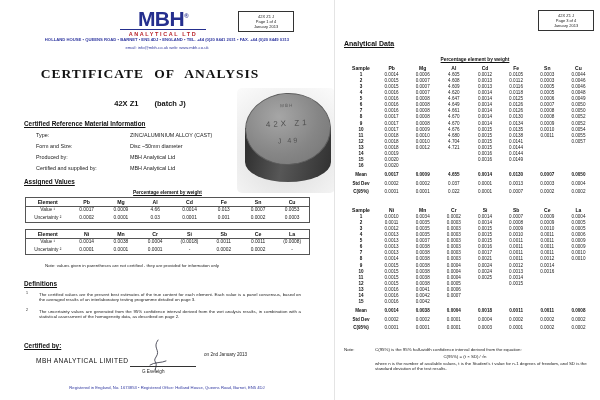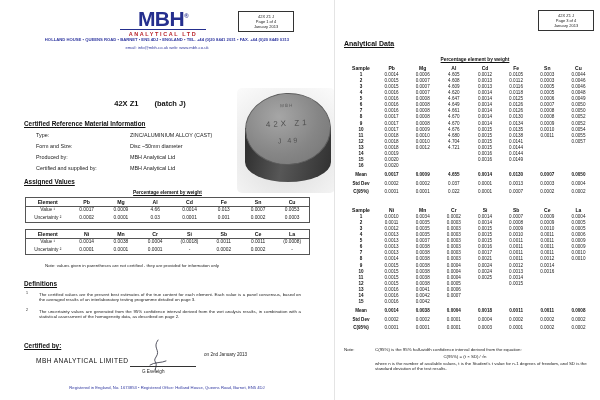--- a/index.html
+++ b/index.html
@@ -103,20 +103,21 @@
 
   <div class="abs stamp stamp-left">
     <div>42X Z1 J</div>
     <div>Page 1 of 4</div>
     <div>January 2013</div>
   </div>
 
   <div class="abs addr">HOLLAND HOUSE • QUEENS ROAD • BARNET • EN5 4DJ • ENGLAND • TEL. +44 (0)20 8441 2031 • FAX. +44 (0)20 8449 0313</div>
   <div class="abs contact">email: info@mbh.co.uk      web: www.mbh.co.uk</div>
 
+  <div class="abs doc-title">CERTIFICATE OF ANALYSIS</div>
 
   <div class="abs product-line">
     <span>42X Z1</span><span class="gap"></span><span>(batch J)</span>
   </div>
 
   <div class="abs h-ul crm-head">Certified Reference Material Information</div>
   <div class="abs crm-rows">
     <div class="crm-row">
       <span class="crm-label">Type:</span><span>ZINC/ALUMINIUM ALLOY    (CAST)</span>
     </div>

